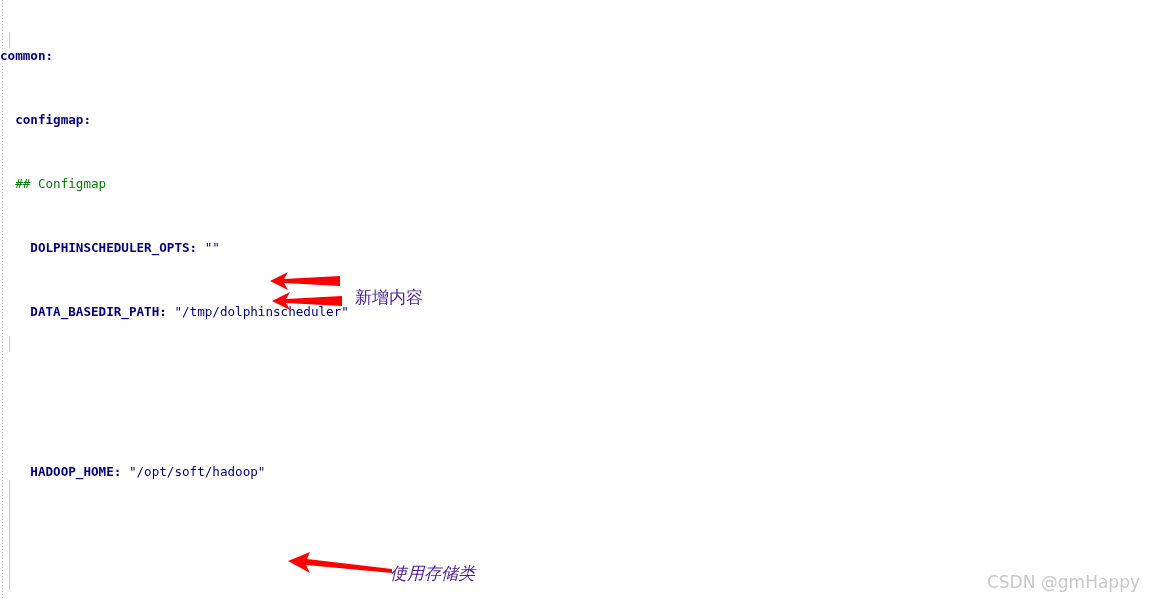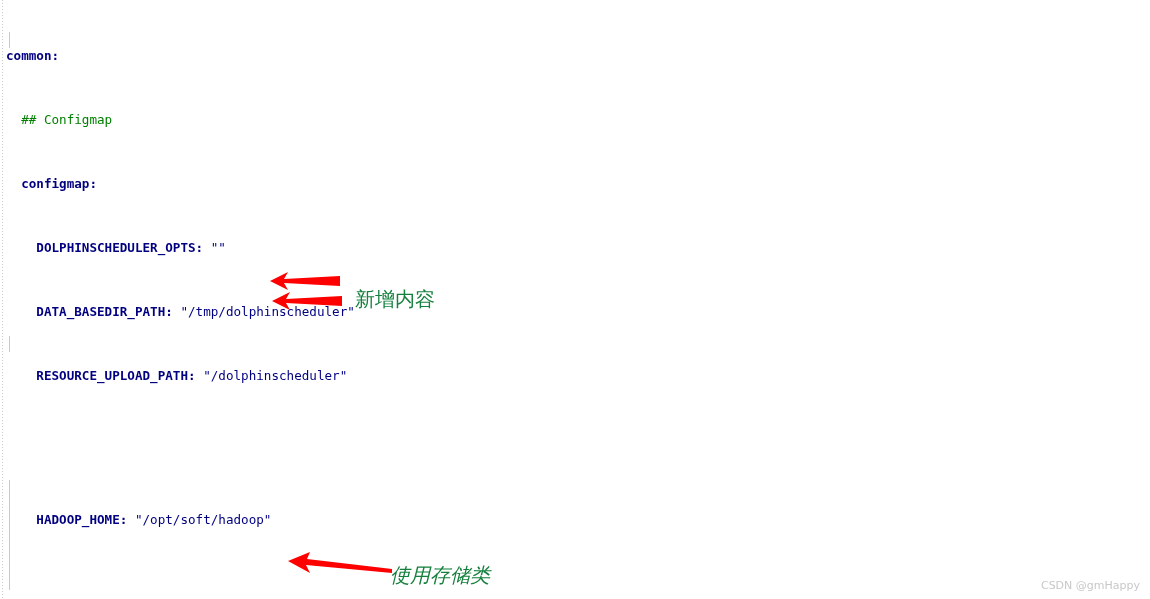--- a/index.html
+++ b/index.html
@@ -27,70 +27,68 @@
     position:absolute;left:0;top:0;
     font-size:12.6px;
     line-height:16px;
     white-space:pre;
     letter-spacing:0px;
   }
   .line{
     position:relative;
     height:16px;
     white-space:pre;
-    padding-left:6px;
   }
   
   .k{color:#000080;font-weight:bold;}      
   .s{color:#000080;}                        
   .c{color:#008000;}       
   .p{color:#000080;font-weight:bold;}
 
   
   .ann-text{
     position:absolute;
-    color:#15803d;
+    color:#4c1d95;
     font-family:"DejaVu Sans","Liberation Sans",sans-serif;
-    font-size:20px;
+    font-size:17px;
     font-weight:400;
     white-space:nowrap;
   }
   svg.arrow{position:absolute;overflow:visible;}
   .watermark{
     position:absolute;
     right:10px;bottom:7px;
     color:#c8c8c8;
     font-family:"DejaVu Sans","Liberation Sans",sans-serif;
-    font-size:11px;
+    font-size:17px;
     white-space:nowrap;
   }
 </style>
 </head>
 <body>
 
 <div id="editor">
 
   <div class="gutter-dots"></div>
   <div class="indent-guide" style="left:9px;top:32px;height:16px;"></div>
   <div class="indent-guide" style="left:9px;top:336px;height:16px;"></div>
   <div class="indent-guide" style="left:9px;top:480px;height:110px;"></div>
 
   <div class="code">
 
     <div class="line"><span class="k">common</span><span class="p">:</span></div>
 
+    <div class="line">  <span class="k">configmap</span><span class="p">:</span></div>
+
     <div class="line">  <span class="c">## Configmap</span></div>
-
-    <div class="line">  <span class="k">configmap</span><span class="p">:</span></div>
 
     <div class="line">    <span class="k">DOLPHINSCHEDULER_OPTS</span><span class="p">:</span> <span class="s">""</span></div>
 
     <div class="line">    <span class="k">DATA_BASEDIR_PATH</span><span class="p">:</span> <span class="s">"/tmp/dolphinscheduler"</span></div>
 
-    <div class="line">    <span class="k">RESOURCE_UPLOAD_PATH</span><span class="p">:</span> <span class="s">"/dolphinscheduler"</span></div>
 
     <div class="line"> </div>
 
 
     <div class="line">    <span class="k">HADOOP_HOME</span><span class="p">:</span> <span class="s">"/opt/soft/hadoop"</span></div>
 
     
 
     
 

